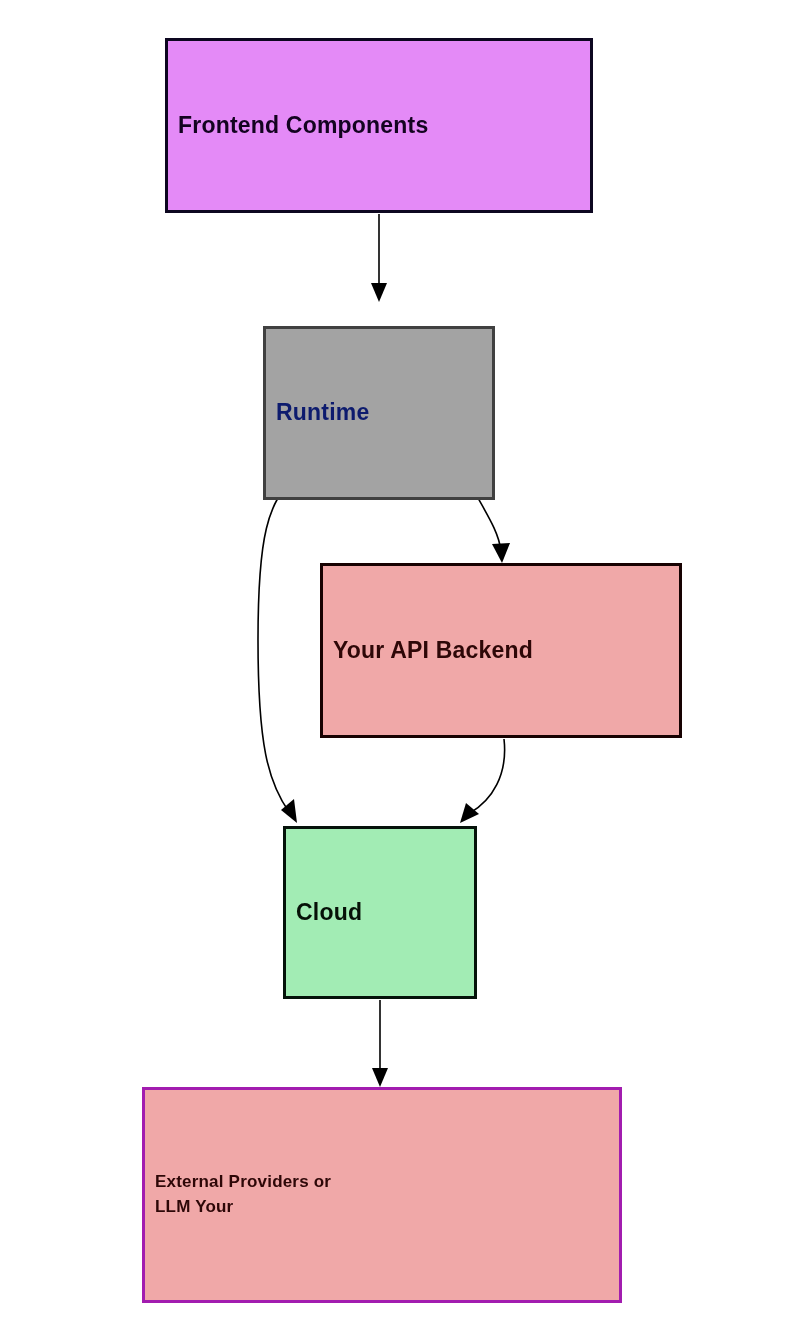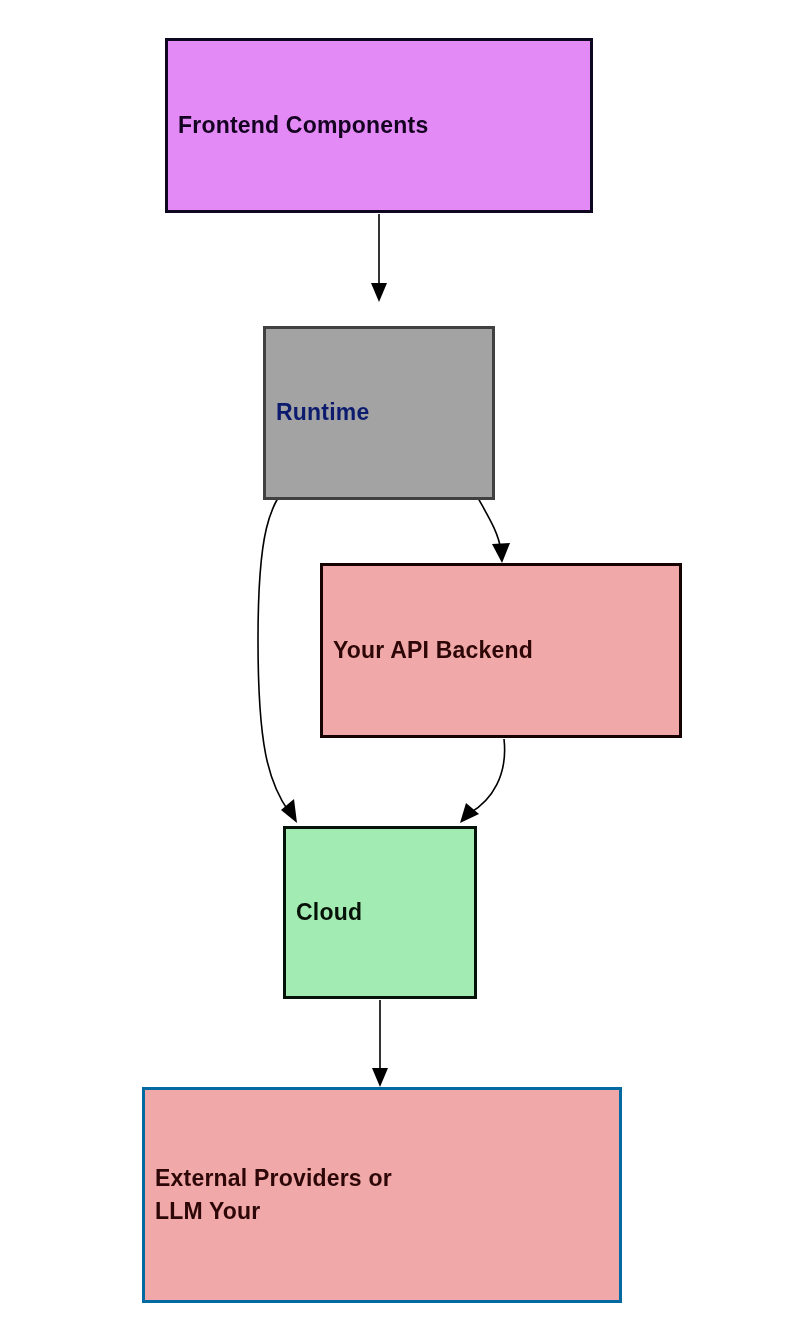--- a/index.html
+++ b/index.html
@@ -83,23 +83,23 @@
     border: 3px solid #05120a;
     color: #061107;
     font-size: 23px;
   }
   #node-external {
     left: 142px;
     top: 1087px;
     width: 480px;
     height: 216px;
     background: #f0a8a8;
-    border: 3px solid #0369a1;
+    border: 3px solid #a21caf;
     color: #2d0707;
-    font-size: 23px;
+    font-size: 17px;
   }
   .edge-path {
     fill: none;
     stroke: #000000;
     stroke-width: 1.6px;
   }
   .arrow-head {
     fill: #000000;
     stroke: none;
   }

